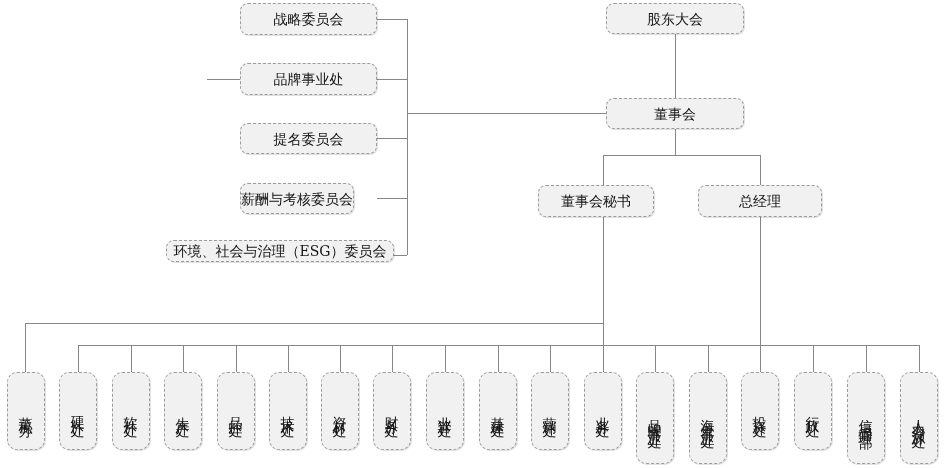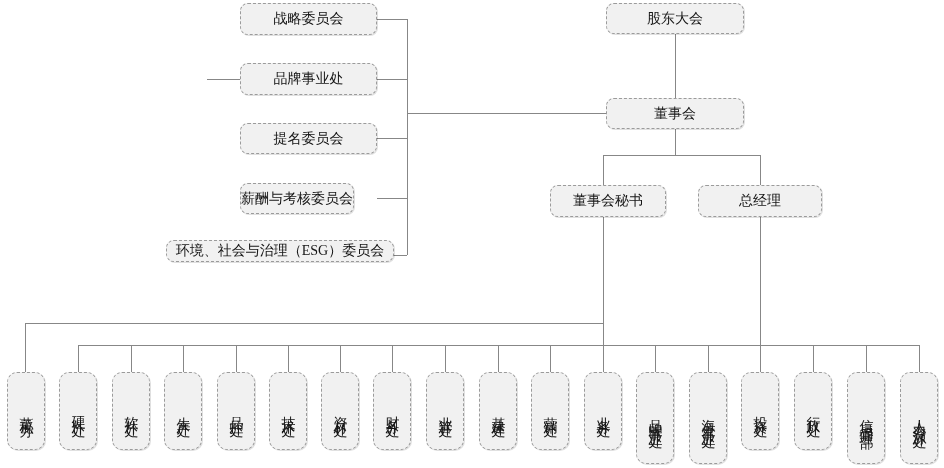--- a/index.html
+++ b/index.html
@@ -14,21 +14,20 @@
     position:absolute;
     box-sizing:border-box;
     background:#f1f1f1;
     border:1px dashed #9b9b9b;
     border-radius:8px;
     display:flex;align-items:center;justify-content:center;
     font-size:14px;color:#141414;
     box-shadow:1px 1px 0 rgba(0,0,0,0.12);
     white-space:nowrap;
     line-height:1;
-    font-family:Liberation Serif, serif;
   }
   .node.v{
     width:38px;
     writing-mode:vertical-rl;
     text-orientation:upright;
     letter-spacing:4px;
     border-radius:10px;
     white-space:normal;
   }
   .hline,.vline{position:absolute;background:#878787;}
@@ -78,21 +77,21 @@
   <div class="vline" style="left:866px;top:345px;height:27px"></div>
   <div class="vline" style="left:919px;top:345px;height:27px"></div>
 
   <div class="node" style="left:606px;top:98px;width:138px;height:31px">董事会</div>
   <div class="node" style="left:606px;top:3px;width:138px;height:31px">股东大会</div>
   <div class="node" style="left:240px;top:3px;width:137px;height:32px">战略委员会</div>
   <div class="node" style="left:240px;top:63px;width:137px;height:32px">品牌事业处</div>
   <div class="node" style="left:240px;top:123px;width:137px;height:31px">提名委员会</div>
   <div class="node" style="left:240px;top:183px;width:114px;height:31px">薪酬与考核委员会</div>
   <div class="node" style="left:166px;top:240px;width:228px;height:22px">环境、社会与治理（ESG）委员会</div>
-  <div class="node" style="left:550px;top:185px;width:116px;height:32px">董事会秘书</div>
+  <div class="node" style="left:538px;top:185px;width:116px;height:32px">董事会秘书</div>
   <div class="node" style="left:698px;top:185px;width:124px;height:32px">总经理</div>
 
   <div class="node v" style="left:7px;top:372px;height:78px">董秘办</div>
   <div class="node v" style="left:59px;top:372px;height:78px">硬件处</div>
   <div class="node v" style="left:112px;top:372px;height:78px">软件处</div>
   <div class="node v" style="left:164px;top:372px;height:78px">生产处</div>
   <div class="node v" style="left:217px;top:372px;height:78px">品控处</div>
   <div class="node v" style="left:269px;top:372px;height:78px">技术处</div>
   <div class="node v" style="left:321px;top:372px;height:78px">资材处</div>
   <div class="node v" style="left:373px;top:372px;height:78px">财务处</div>

